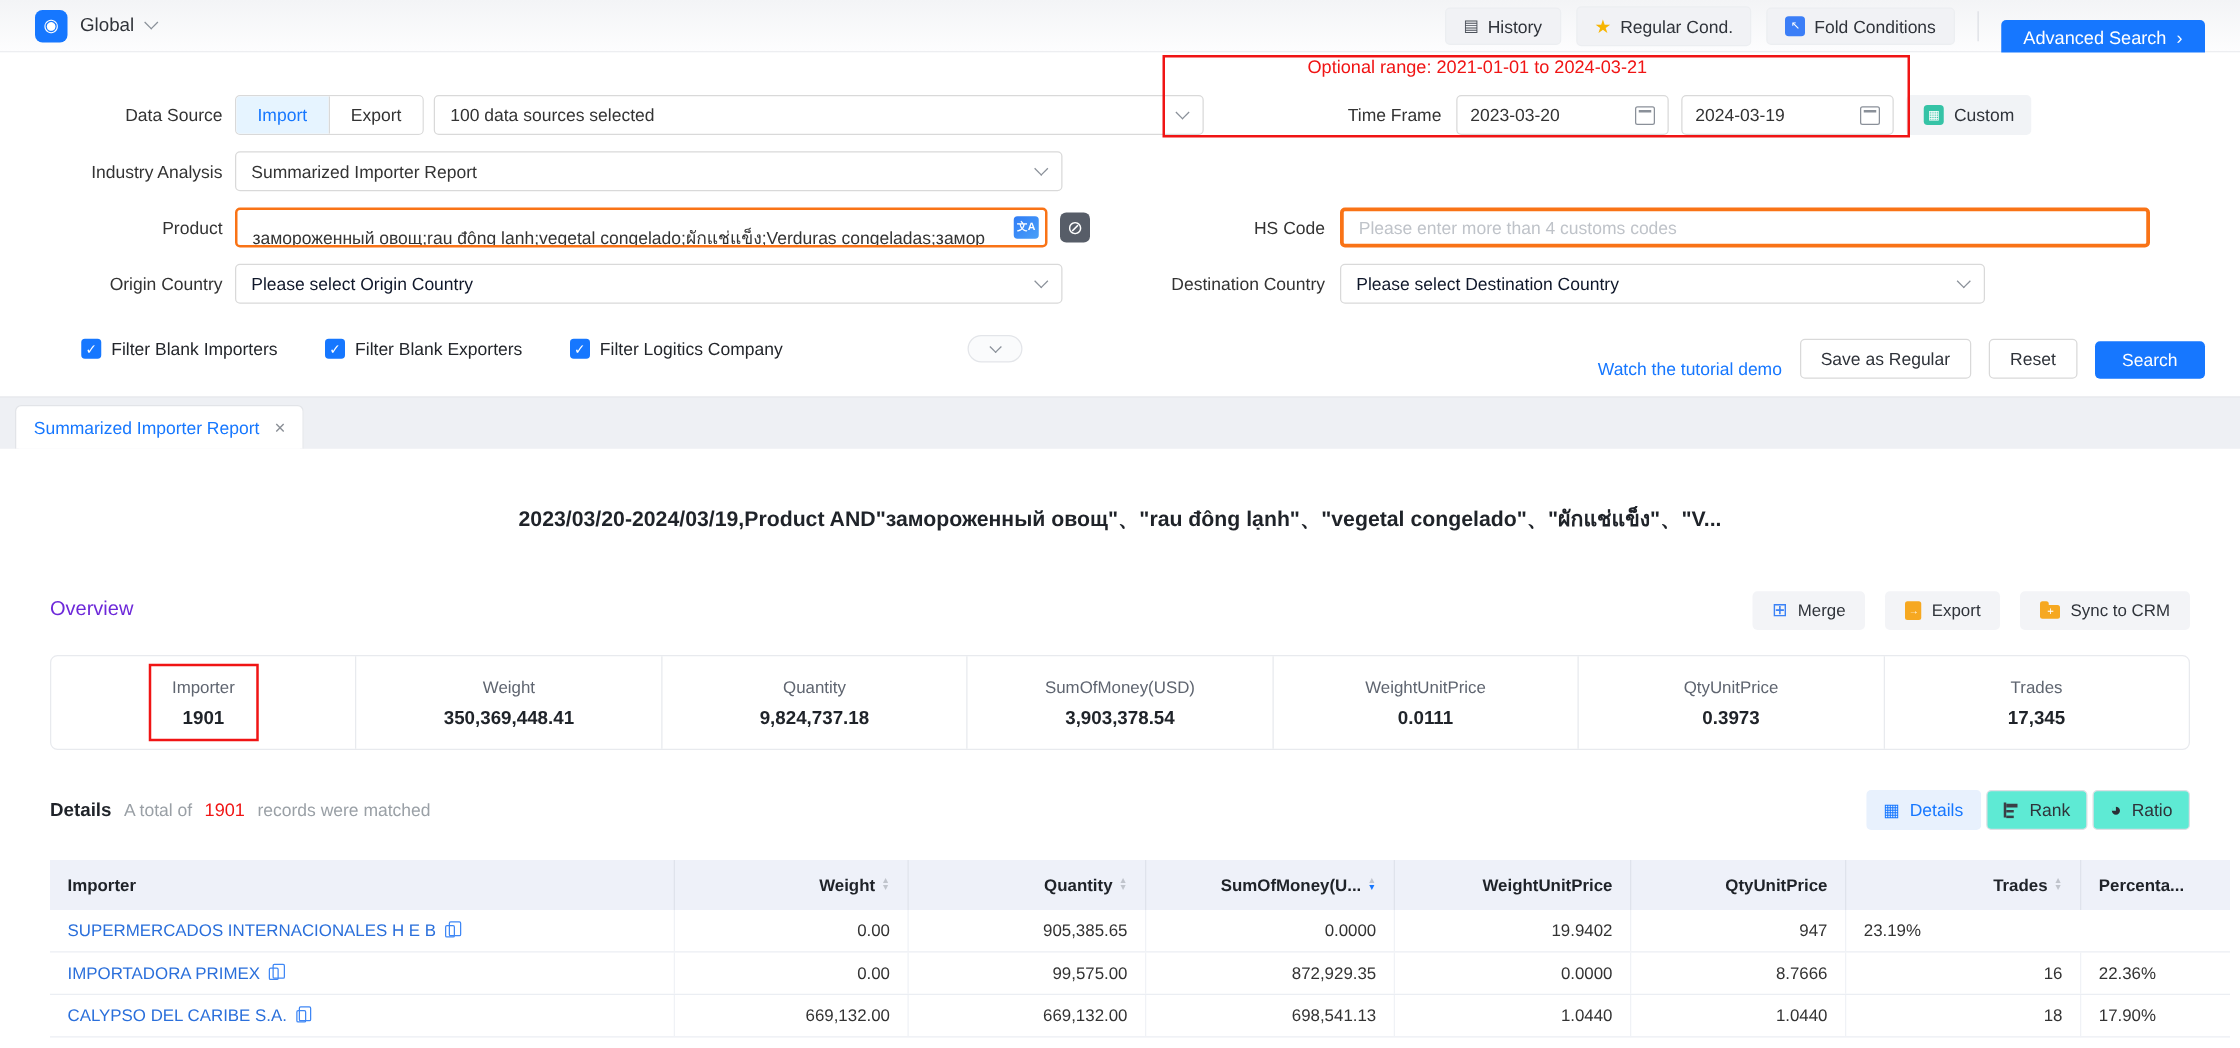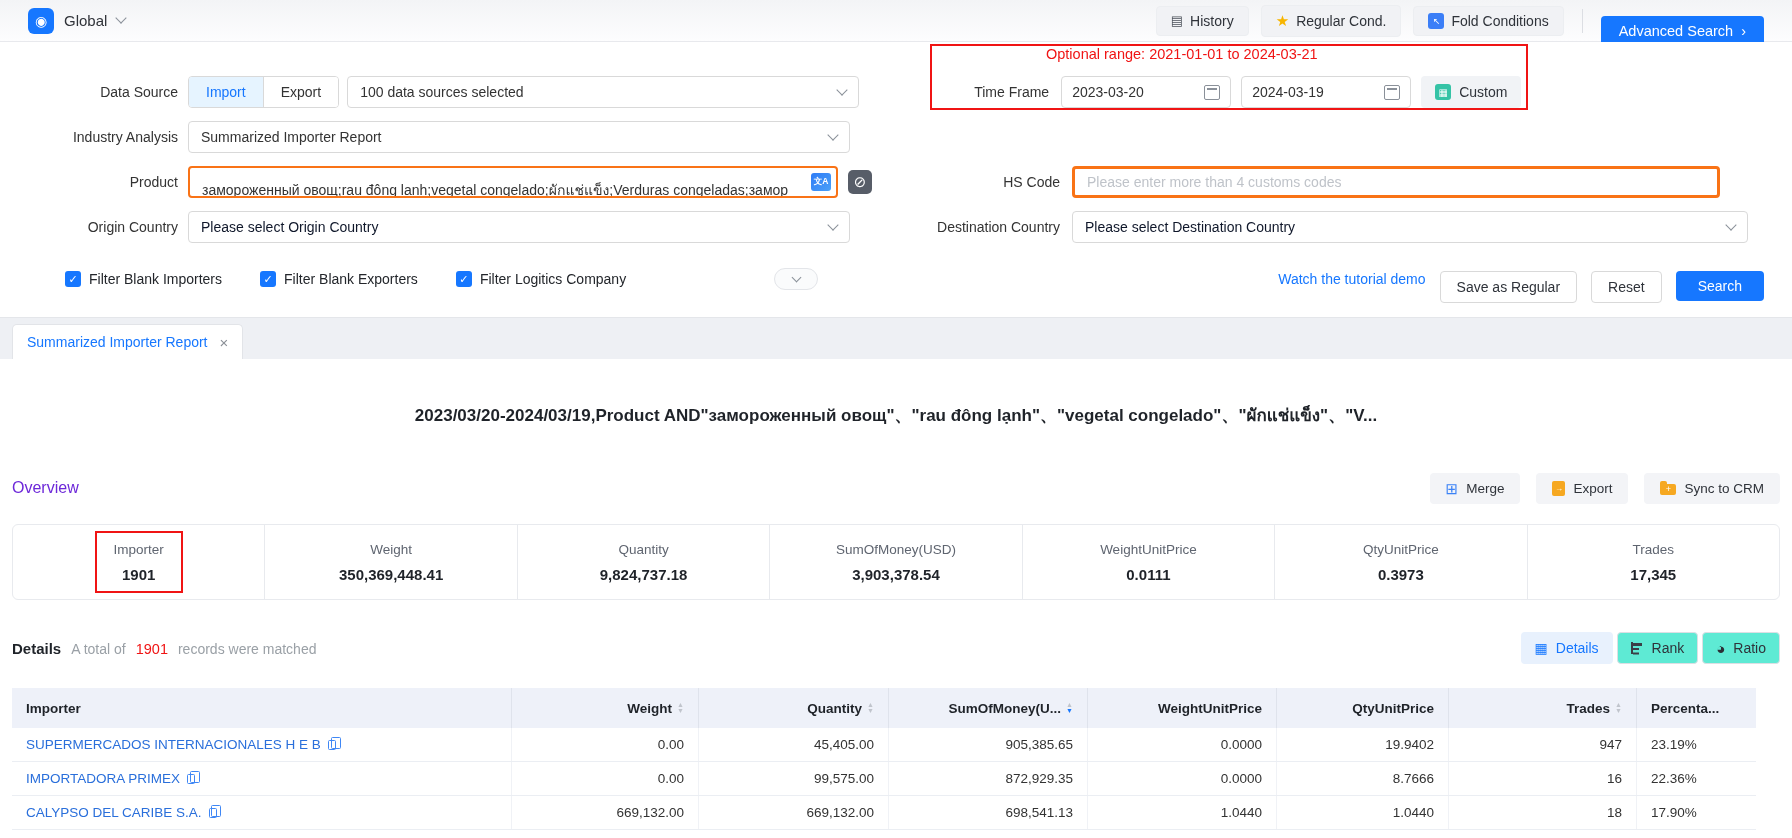--- a/index.html
+++ b/index.html
@@ -32,21 +32,21 @@
   .form-row { display:flex; align-items:center; margin-bottom:13px; height:32px; }
   .f-label { width:150px; text-align:right; margin-right:10px; color:#333; flex:none; }
   .seg { display:flex; border:1px solid #d9d9d9; border-radius:4px; overflow:hidden; height:32px; flex:none; }
   .seg-item { padding:0 17px; display:flex; align-items:center; font-size:14px; background:#fff; cursor:pointer; }
   .seg-item.active { background:#e6f4ff; color:#1677ff; }
   .seg-item + .seg-item { border-left:1px solid #d9d9d9; }
   .select, .inputbox { height:32px; border:1px solid #d9d9d9; border-radius:4px; display:flex;
     align-items:center; padding:0 12px; background:#fff; cursor:pointer; }
   .placeholder { color:#0f172a; }
   .sel-chev { margin-left:auto; }
-  .w-src { width:512px; margin-left:8px; }
+  .w-src { width:616px; margin-left:8px; }
   .w-left { width:662px; }
   .r-label { width:200px; text-align:right; margin:0 12px 0 10px; color:#333; flex:none; }
   .tf-label { width:180px; text-align:right; margin:0 12px 0 10px; color:#333; flex:none; }
   .datebox { width:170px; height:32px; border:1px solid #d9d9d9; border-radius:4px; display:flex;
     align-items:center; padding:0 10px; margin-right:10px; cursor:pointer; }
   .cal { width:16px; height:15px; border:1.6px solid #8a9099; border-radius:2px; position:relative; margin-left:auto; }
   .cal::before { content:''; position:absolute; left:2px; right:2px; top:2.5px; height:2px; background:#8a9099; }
   .btn-custom { display:flex; align-items:center; gap:8px; background:#f1f3f6; border-radius:4px;
     height:32px; padding:0 14px; cursor:pointer; color:#2f333a; }
   .i-custom { width:16px; height:16px; border-radius:3px; background:#35c3a6; color:#fff; font-size:10px;
@@ -55,52 +55,52 @@
   .prod-input { width:100%; height:32px; border:2px solid #f97316; border-radius:4px;
     padding:16px 34px 0 12px; font-size:14px; color:#333; font-family:inherit; }
   .i-translate { position:absolute; right:7px; top:7px; width:20px; height:18px; border-radius:3px;
     background:linear-gradient(135deg,#2f7cf6,#4aa0f8); color:#fff; font-size:8.5px; font-weight:bold;
     display:flex; align-items:center; justify-content:center; cursor:pointer; }
   .i-exclude { width:24px; height:24px; border-radius:5px; background:#575d68; color:#fff; font-size:15px;
     display:inline-flex; align-items:center; justify-content:center; margin-left:10px; cursor:pointer; }
   .hs-input { flex:none; width:648px; height:32px; border:3px solid #f97316; border-radius:4px;
     padding:0 12px; font-size:14px; font-family:inherit; color:#333; }
   .hs-input::placeholder { color:#bfc3c9; }
-  .w-right { width:676px; flex:none; }
+  .w-right { width:516px; flex:none; }
 
   .cb-row { display:flex; align-items:center; padding-left:37px; margin-top:20px; height:32px; }
   .cb-group { display:flex; align-items:center; margin-right:38px; cursor:pointer; }
   .cb-box { width:16px; height:16px; background:#1677ff; border-radius:3px; color:#fff; font-size:11px;
     display:inline-flex; align-items:center; justify-content:center; margin-right:8px; }
   .cb-label { color:#23262b; }
   .collapse-pill { width:44px; height:22px; border:1px solid #e3e5e9; border-radius:12px; background:#fafbfc;
     display:flex; align-items:center; justify-content:center; margin-left:110px; cursor:pointer; }
   .collapse-pill .chev { width:7px; height:7px; margin-top:-3px; }
-  .form-actions { margin-left:auto; display:flex; align-items:flex-start; gap:14px;margin-top:16px; }
+  .form-actions { margin-left:auto; display:flex; align-items:flex-end; gap:14px;margin-top:16px; }
   .link { color:#1677ff; cursor:pointer; }
   .btn-outline { border:1px solid #d9d9d9; border-radius:4px; background:#fff; padding:7px 16px;
     font-size:14px; color:#2f333a; cursor:pointer; }
   .btn-search { background:#1677ff; color:#fff; border-radius:4px; padding:7px 22px; font-size:14px; cursor:pointer; }
   .form-bottom-pad { height:22px; }
 
   
   .anno { position:absolute; border:2px solid #f01414; pointer-events:none; }
   .anno-timeframe { left:930px; top:44px; width:598px; height:66px; }
   .optional-range { position:absolute; left:1046px; top:46px; color:#f01414; font-size:14.5px; }
 
   
   .tabstrip { height:42px; background:#eef0f4; border-top:1px solid #e4e6ea; display:flex;
     align-items:flex-end; padding-left:12px; }
   .tab { height:35px; background:#fff; border:1px solid #e2e4e8; border-bottom:none;
     border-radius:5px 5px 0 0; display:flex; align-items:center; gap:12px; padding:0 14px;
     color:#1677ff; font-size:14px; cursor:pointer; }
   .tab-close { color:#8a8f96; font-size:15px; cursor:pointer; }
 
   
-  .content { padding:0 12px; background:#fff; }
+  .content { padding:0 40px; background:#fff; }
   .report-title { margin-top:42px; text-align:center; font-size:17px; font-weight:bold; color:#1f2329; }
   .overview-row { margin-top:42px; display:flex; align-items:center; justify-content:space-between; height:36px; }
   .h-overview { font-size:16px; font-weight:normal; color:#6d28d9; }
   .ov-actions { display:flex; gap:16px; }
   .btn-act { display:flex; align-items:center; gap:8px; background:#f3f4f7; border-radius:4px;
     padding:8px 16px; font-size:13.5px; color:#2f333a; cursor:pointer; }
   .i-merge { color:#3b82f6; font-size:15px; line-height:1; }
   .i-doc { width:13px; height:15px; background:#f6a821; border-radius:2px; color:#fff; font-size:8px;
     display:inline-flex; align-items:center; justify-content:center; }
   .i-folder { position:relative; width:16px; height:11px; background:#f6a821; border-radius:0 2px 2px 2px;
@@ -401,21 +401,20 @@
           <span>Percenta...</span>
         </div>
       </div>
 
       <div class="t-row">
         <div class="td">
           <span class="importer-link">SUPERMERCADOS INTERNACIONALES H E B</span>
           <span class="icon-copy"></span>
         </div>
         <div class="td num">0.00</div>
-        <div class="td num">45,405.00</div>
         <div class="td num">905,385.65</div>
         <div class="td num">0.0000</div>
         <div class="td num">19.9402</div>
         <div class="td num">947</div>
         <div class="td">23.19%</div>
       </div>
 
       <div class="t-row">
         <div class="td">
           <span class="importer-link">IMPORTADORA PRIMEX</span>

